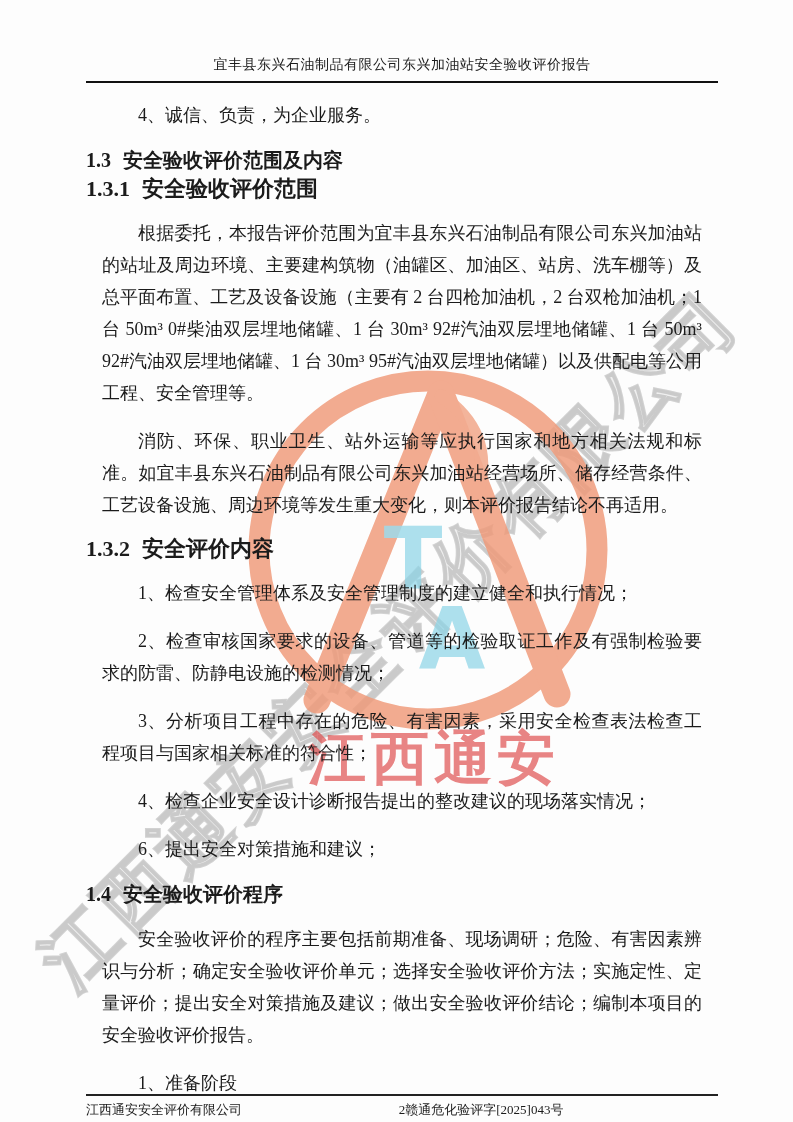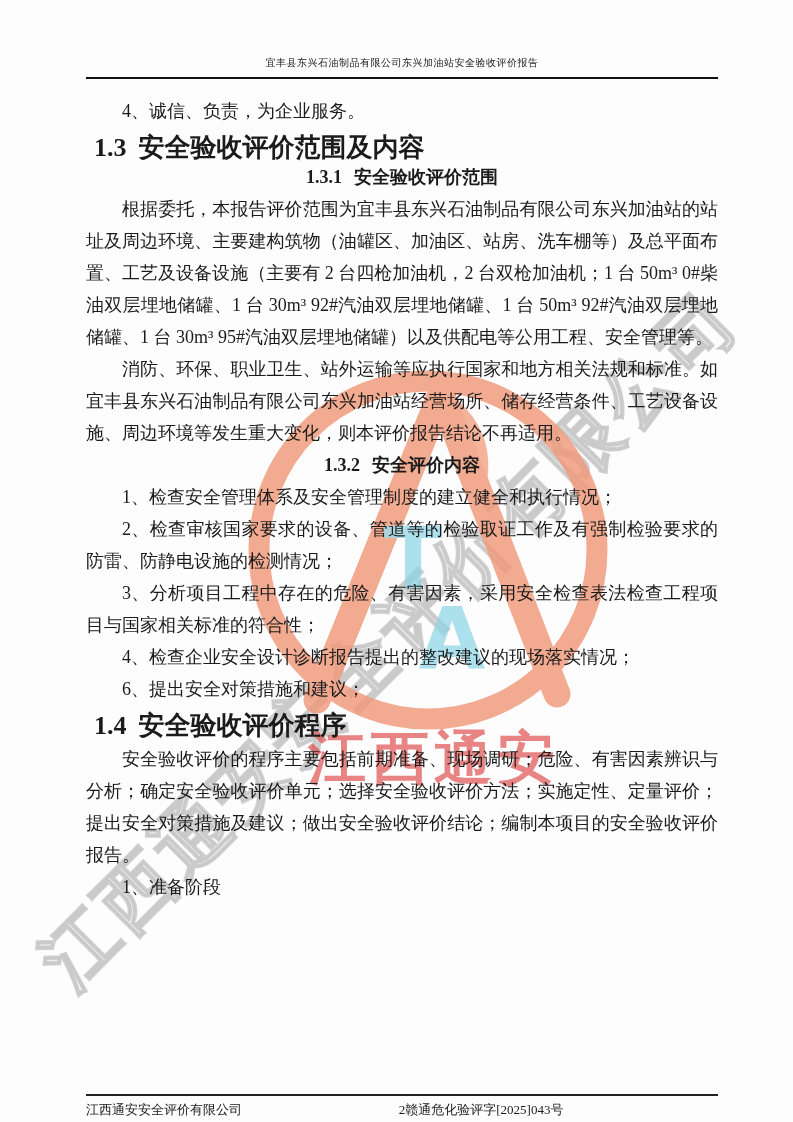--- a/index.html
+++ b/index.html
@@ -28,38 +28,38 @@
     font-size:58px;font-weight:bold;letter-spacing:5px;
     color:rgba(222,80,80,0.70);
     font-family:"Liberation Serif","DejaVu Serif",serif;
   }
   .wm-logo{position:absolute;left:0;top:0;opacity:0.82;}
   
   .content{position:relative;z-index:1;}
   .doc-header{
     margin:56px 75px 0 86px;
     text-align:center;
-    font-size:10px;letter-spacing:0.5px;
+    font-size:14px;letter-spacing:0.5px;
     border-bottom:2px solid #111;
     padding-bottom:7px;
   }
   .doc-body{margin:16px 75px 0 86px;}
   .doc-body p{
-    margin:0;
+    margin:16px;
     font-size:18px;line-height:32px;
     text-align:justify;text-align-last:left;
     text-indent:2em;
   }
   h2.sec{
-    margin:8px 0 4px 8px;
-    font-size:26px;line-height:26px;font-weight:bold;
+    margin:8px 0 4px 0;
+    font-size:20px;line-height:26px;font-weight:bold;
   }
   h3.subsec{
     margin:4px 0 4px 0;
-    font-size:18px;line-height:24px;font-weight:bold;text-align:center;
+    font-size:22px;line-height:24px;font-weight:bold;
   }
   .sec-num,.subsec-num{margin-right:12px;}
   .doc-footer{
     position:absolute;left:86px;right:75px;top:1038px;
     border-top:2px solid #222;
     padding-top:5px;
     display:flex;align-items:baseline;
     font-size:13px;
   }
   .doc-footer .f-left{flex:1;text-align:left;}

